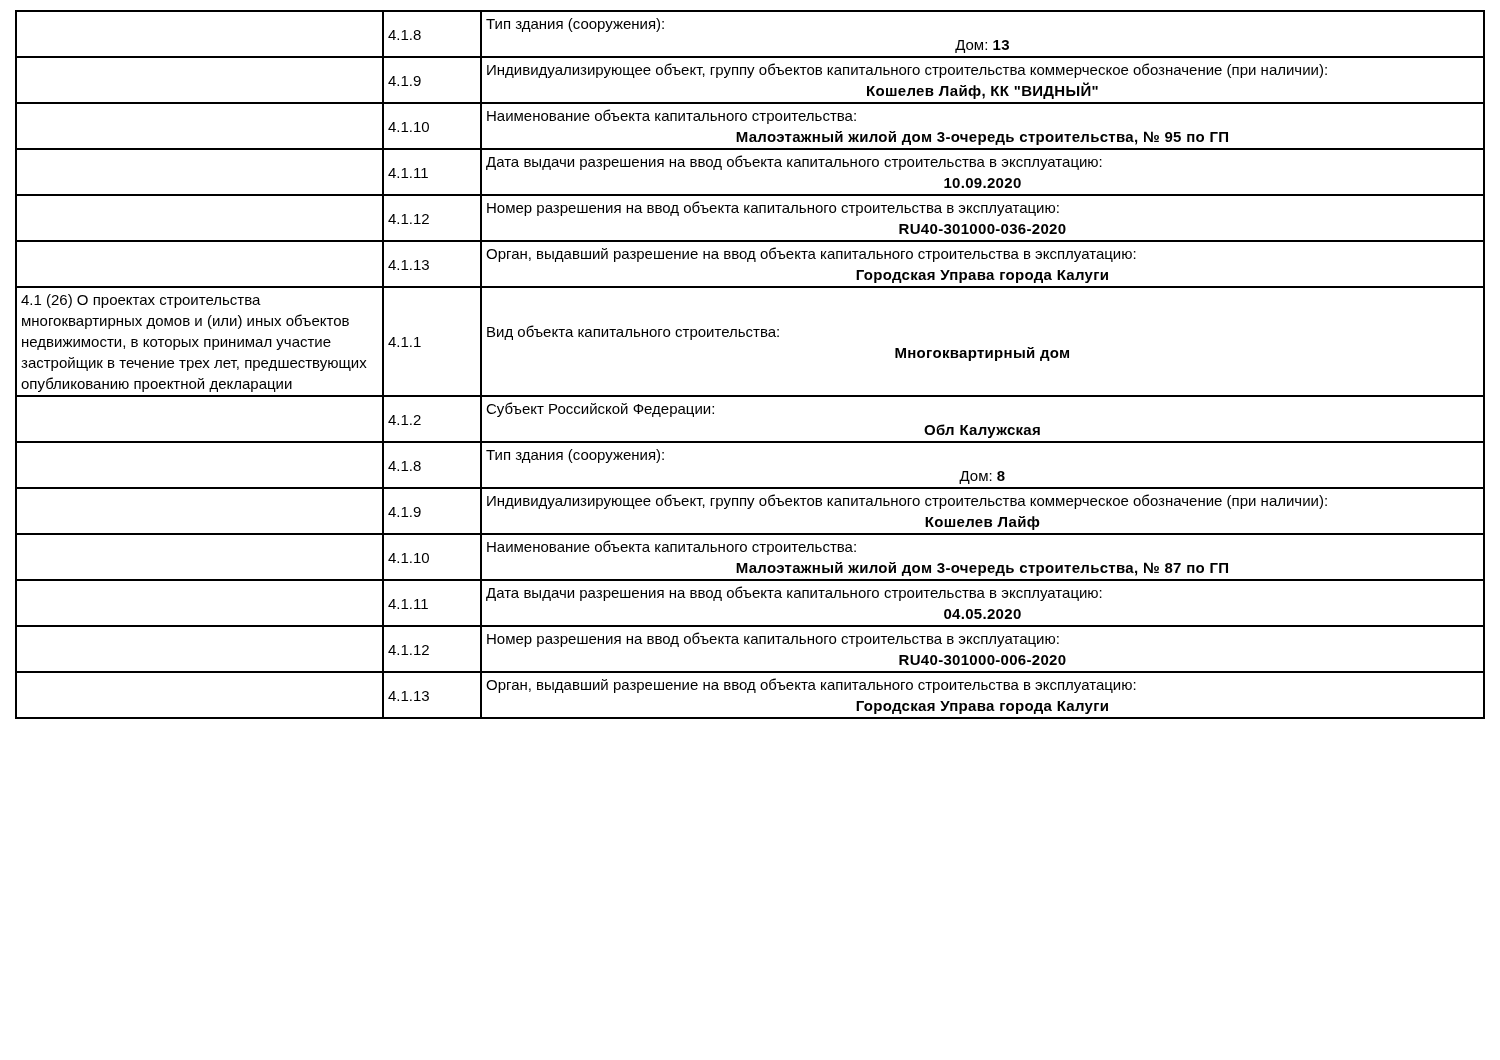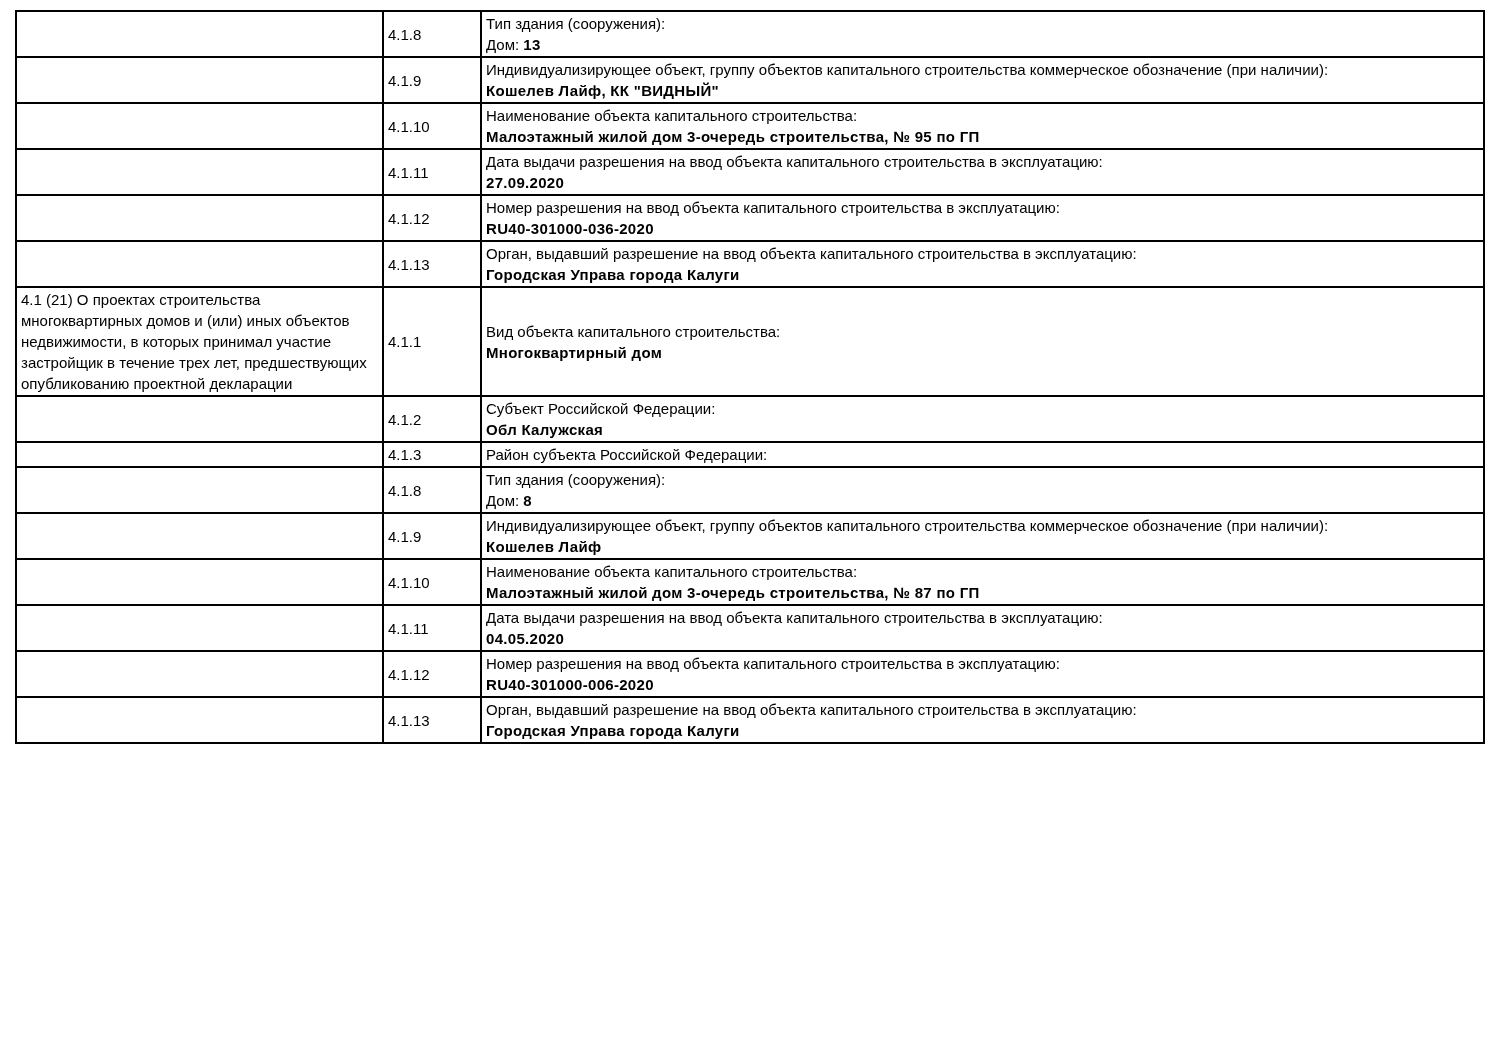--- a/index.html
+++ b/index.html
@@ -37,20 +37,21 @@
   }
   td.c-code {
     vertical-align: middle;
   }
   .field-label {
     font-weight: normal;
   }
   .field-value {
     font-weight: bold;
     letter-spacing: 0.3px;
+    text-align: center;
   }
   .field-value .prefix {
     font-weight: normal;
     letter-spacing: 0;
   }
 </style>
 </head>
 <body>
 
 <div class="page">
@@ -99,21 +100,21 @@
   </tr>
         <tr>
     <td class="c-section">
       <div class="section-text"></div>
     </td>
     <td class="c-code">
       <div>4.1.11</div>
     </td>
     <td class="c-content">
       <div class="field-label">Дата выдачи разрешения на ввод объекта капитального строительства в эксплуатацию:</div>
-      <div class="field-value"><span class="prefix"></span><span class="val">27.09.2020</span></div>
+      <div class="field-value"><span class="prefix"></span><span class="val">10.09.2020</span></div>
     </td>
   </tr>
         <tr>
     <td class="c-section">
       <div class="section-text"></div>
     </td>
     <td class="c-code">
       <div>4.1.12</div>
     </td>
     <td class="c-content">
@@ -128,52 +129,40 @@
     <td class="c-code">
       <div>4.1.13</div>
     </td>
     <td class="c-content">
       <div class="field-label">Орган, выдавший разрешение на ввод объекта капитального строительства в эксплуатацию:</div>
       <div class="field-value"><span class="prefix"></span><span class="val">Городская Управа города Калуги</span></div>
     </td>
   </tr>
         <tr>
     <td class="c-section">
-      <div class="section-text">4.1 (21) О проектах строительства многоквартирных домов и (или) иных объектов недвижимости, в которых принимал участие застройщик в течение трех лет, предшествующих опубликованию проектной декларации</div>
+      <div class="section-text">4.1 (26) О проектах строительства многоквартирных домов и (или) иных объектов недвижимости, в которых принимал участие застройщик в течение трех лет, предшествующих опубликованию проектной декларации</div>
     </td>
     <td class="c-code">
       <div>4.1.1</div>
     </td>
     <td class="c-content">
       <div class="field-label">Вид объекта капитального строительства:</div>
       <div class="field-value"><span class="prefix"></span><span class="val">Многоквартирный дом</span></div>
     </td>
   </tr>
         <tr>
     <td class="c-section">
       <div class="section-text"></div>
     </td>
     <td class="c-code">
       <div>4.1.2</div>
     </td>
     <td class="c-content">
       <div class="field-label">Субъект Российской Федерации:</div>
       <div class="field-value"><span class="prefix"></span><span class="val">Обл Калужская</span></div>
-    </td>
-  </tr>
-        <tr>
-    <td class="c-section">
-      <div class="section-text"></div>
-    </td>
-    <td class="c-code">
-      <div>4.1.3</div>
-    </td>
-    <td class="c-content">
-      <div class="field-label">Район субъекта Российской Федерации:</div>
-      <div class="field-value"><span class="prefix"></span><span class="val"></span></div>
     </td>
   </tr>
         <tr>
     <td class="c-section">
       <div class="section-text"></div>
     </td>
     <td class="c-code">
       <div>4.1.8</div>
     </td>
     <td class="c-content">

